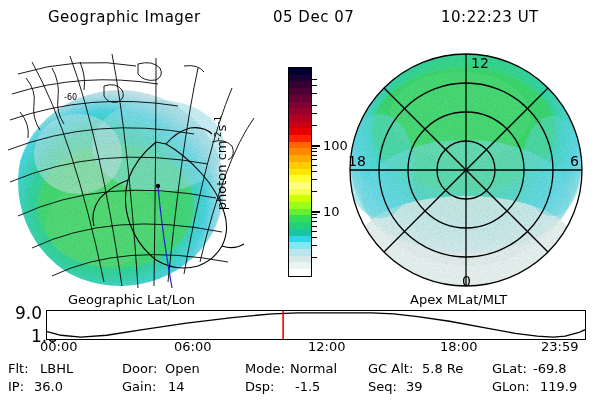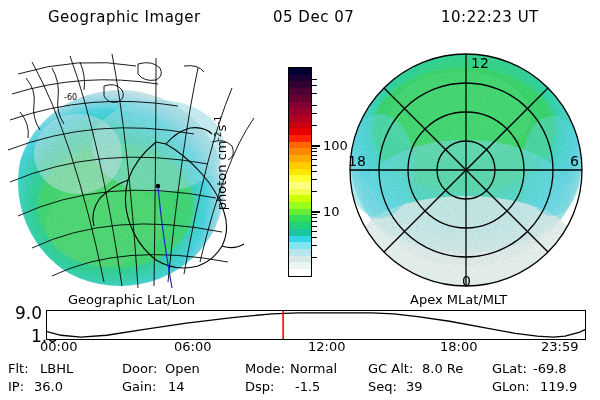--- a/index.html
+++ b/index.html
@@ -292,21 +292,21 @@
 
 <div id="status" class="abs">
   <div class="srow" id="srow0">
     <span class="scell" style="left:8px">Flt:</span>
     <span class="scell" style="left:40px">LBHL</span>
     <span class="scell" style="left:122px">Door:</span>
     <span class="scell" style="left:165px">Open</span>
     <span class="scell" style="left:245px">Mode:</span>
     <span class="scell" style="left:290px">Normal</span>
     <span class="scell" style="left:368px">GC Alt:</span>
-    <span class="scell" style="left:422px">8.0 Re</span>
+    <span class="scell" style="left:422px">5.8 Re</span>
     <span class="scell" style="left:492px">GLat:</span>
     <span class="scell" style="left:533px">-69.8</span>
   </div>
   <div class="srow" id="srow1">
     <span class="scell" style="left:8px">IP:</span>
     <span class="scell" style="left:34px">36.0</span>
     <span class="scell" style="left:122px">Gain:</span>
     <span class="scell" style="left:168px">14</span>
     <span class="scell" style="left:245px">Dsp:</span>
     <span class="scell" style="left:295px">-1.5</span>

